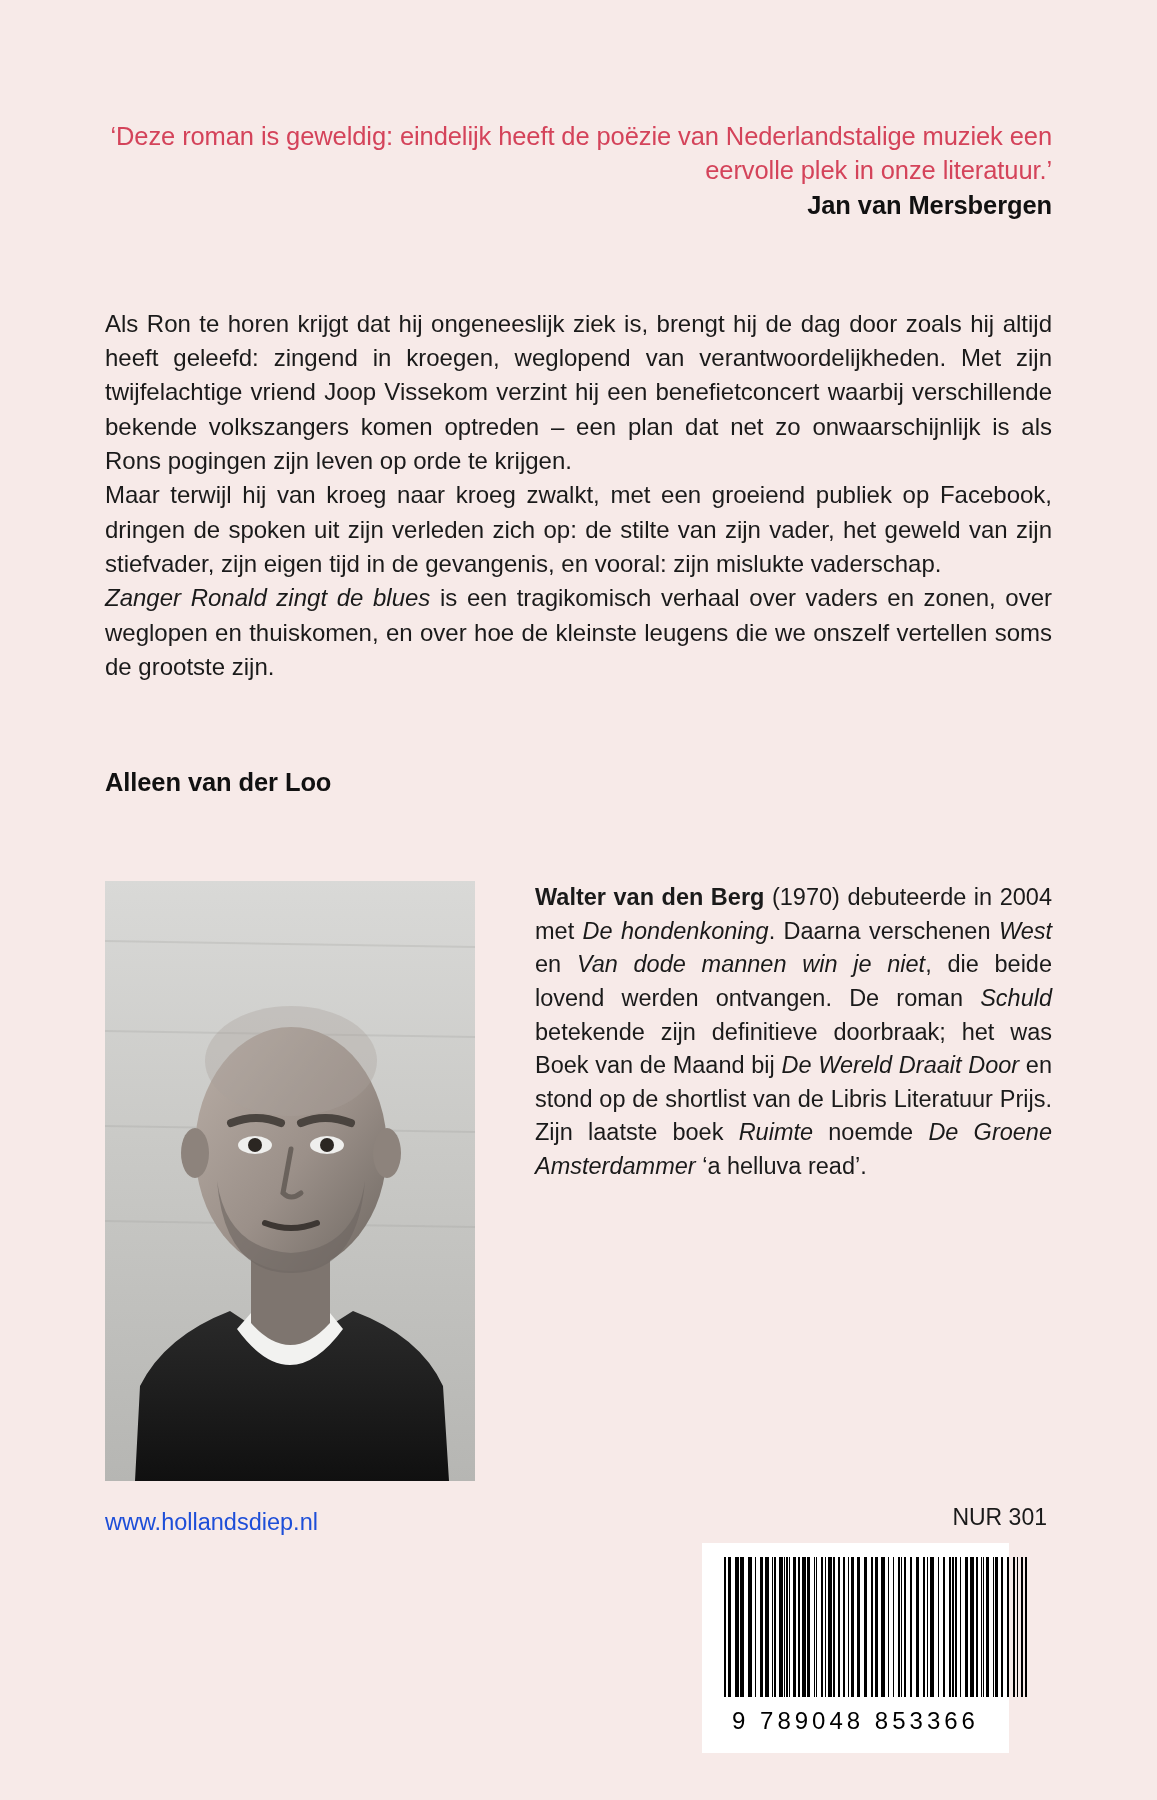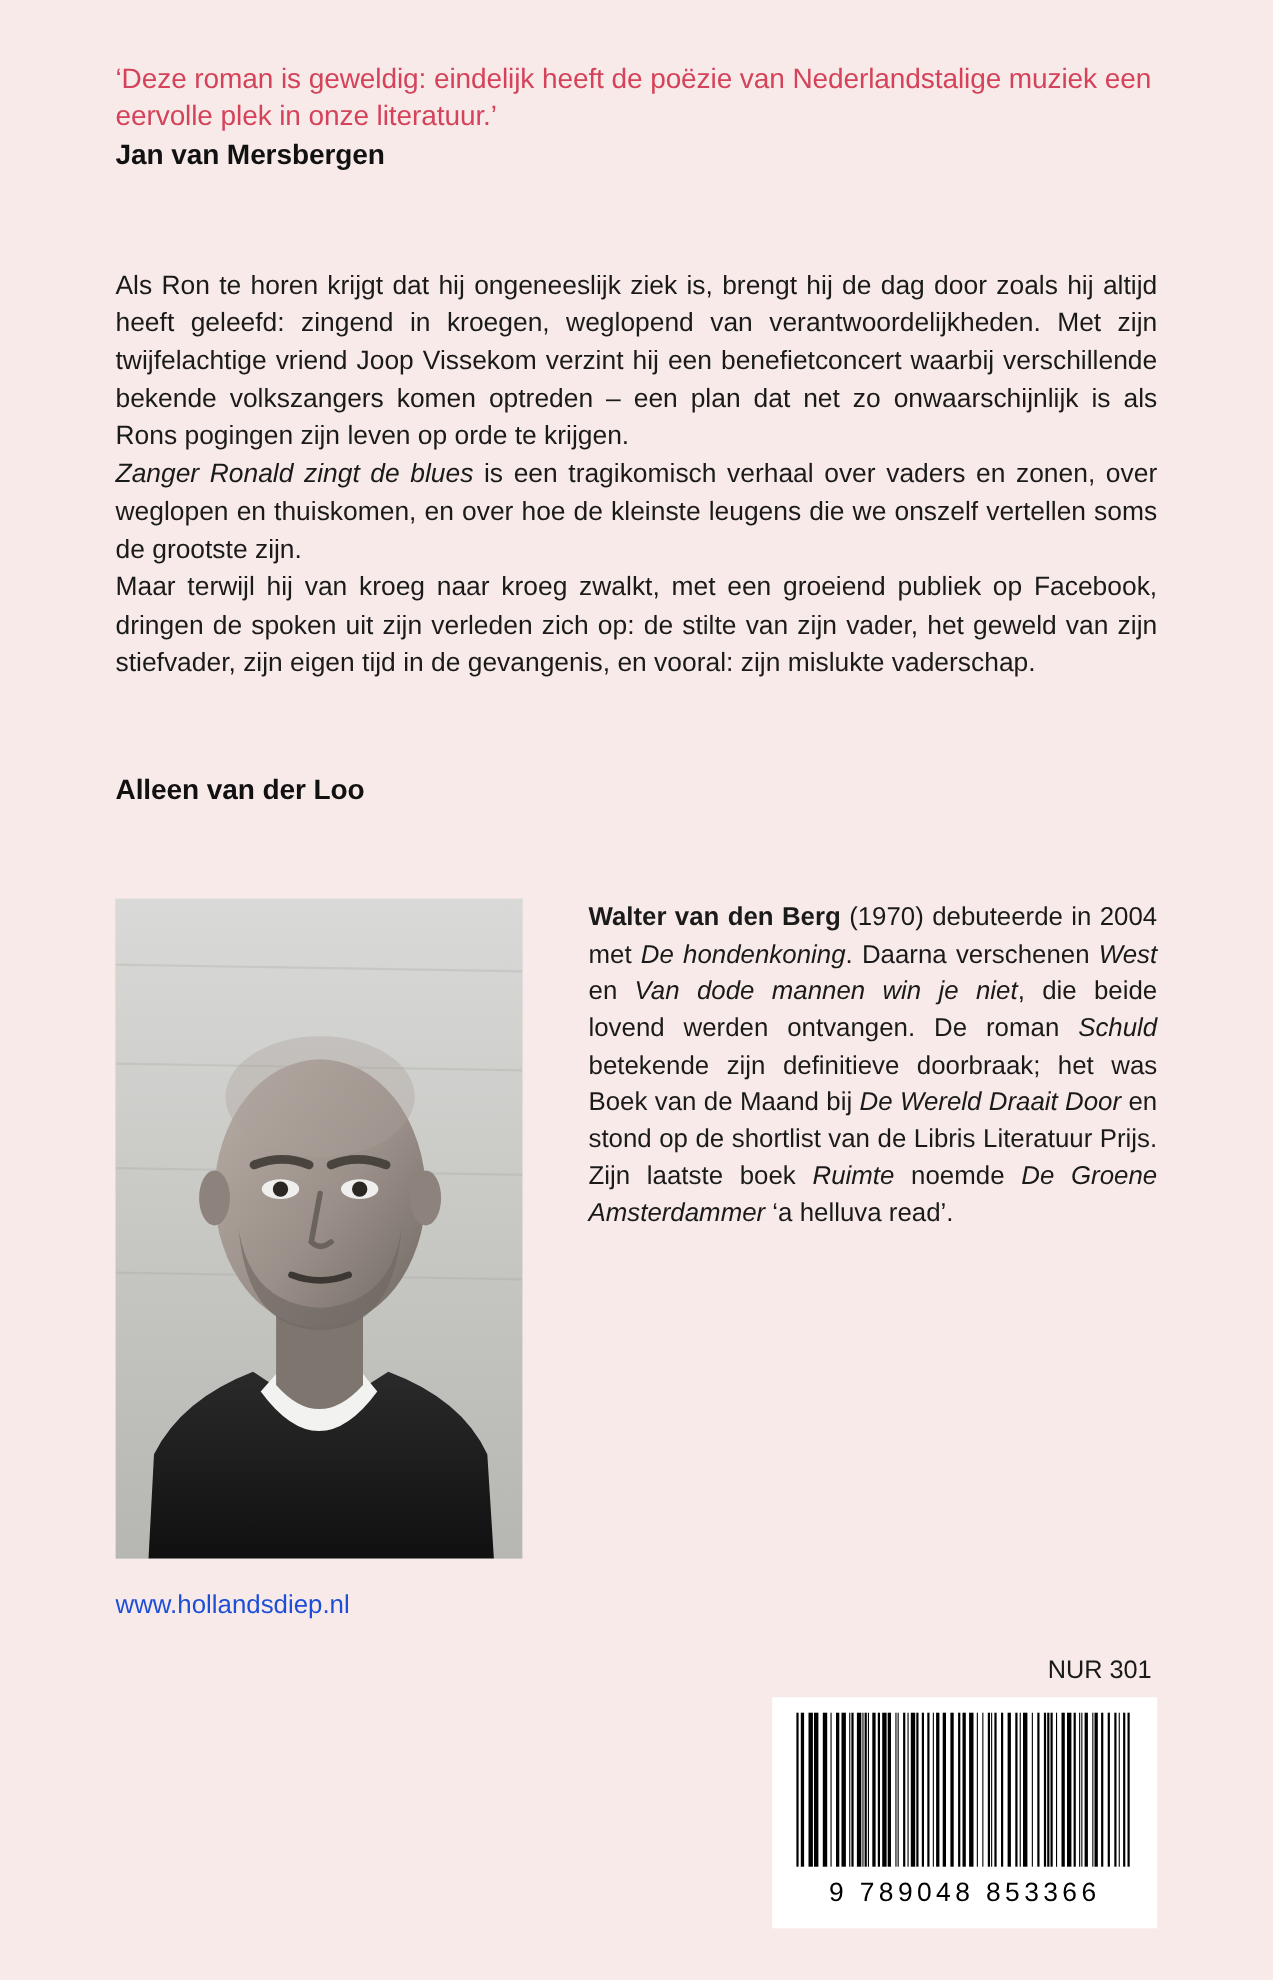--- a/index.html
+++ b/index.html
@@ -22,21 +22,22 @@
     box-sizing: border-box;
     padding: 0 105px;
   }
 
   
   .blurb {
     margin: 0;
     padding: 0;
   }
   .blurb-top {
-    padding-top: 56px;
+    padding-top: 120px;
+    text-align: right;
   }
   .blurb-quote {
     color: #d4435a;
     font-size: 25.5px;
     line-height: 1.33;
     margin: 0;
     letter-spacing: -0.1px;
   }
   .blurb-author {
     font-size: 25.5px;
@@ -114,21 +115,21 @@
     text-align: right;
     margin-top: 44px;
   }
   .nur {
     font-size: 23px;
     color: #1a1a1a;
     margin-bottom: 12px;
     margin-right: 5px;
   }
   .barcode-box {
-    width: 350px;
+    width: 307px;
     height: 210px;
     background: #ffffff;
     padding: 0;
     box-sizing: border-box;
     position: relative;
   }
   .barcode-bars {
     position: absolute;
     left: 22px;
     top: 14px;
@@ -159,22 +160,22 @@
 
 <div class="page">
 
   <div class="blurb blurb-top">
     <p class="blurb-quote">‘Deze roman is geweldig: eindelijk heeft de poëzie van Nederlandstalige muziek een eervolle plek in onze literatuur.’</p>
     <p class="blurb-author">Jan van Mersbergen</p>
   </div>
 
   <div class="body-copy">
     <p>Als Ron te horen krijgt dat hij ongeneeslijk ziek is, brengt hij de dag door zoals hij altijd heeft geleefd: zingend in kroegen, weglopend van verantwoordelijkheden. Met zijn twijfelachtige vriend Joop Vissekom verzint hij een benefietconcert waarbij verschillende bekende volkszangers komen optreden – een plan dat net zo onwaarschijnlijk is als Rons pogingen zijn leven op orde te krijgen.</p>
+    <p>Maar terwijl hij van kroeg naar kroeg zwalkt, met een groeiend publiek op Facebook, dringen de spoken uit zijn verleden zich op: de stilte van zijn vader, het geweld van zijn stiefvader, zijn eigen tijd in de gevangenis, en vooral: zijn mislukte vaderschap.</p>
     <p><em>Zanger Ronald zingt de blues</em><span> is een tragikomisch verhaal over vaders en zonen, over weglopen en thuiskomen, en over hoe de kleinste leugens die we onszelf vertellen soms de grootste zijn.</span></p>
-    <p>Maar terwijl hij van kroeg naar kroeg zwalkt, met een groeiend publiek op Facebook, dringen de spoken uit zijn verleden zich op: de stilte van zijn vader, het geweld van zijn stiefvader, zijn eigen tijd in de gevangenis, en vooral: zijn mislukte vaderschap.</p>
   </div>
 
   <div class="blurb blurb-second">
     <p class="blurb-author">Alleen van der Loo</p>
   </div>
 
   <div class="author-section">
     <div class="author-photo-wrap">
       <div class="author-photo">
         <svg viewBox="0 0 370 600" preserveAspectRatio="xMidYMid slice">

